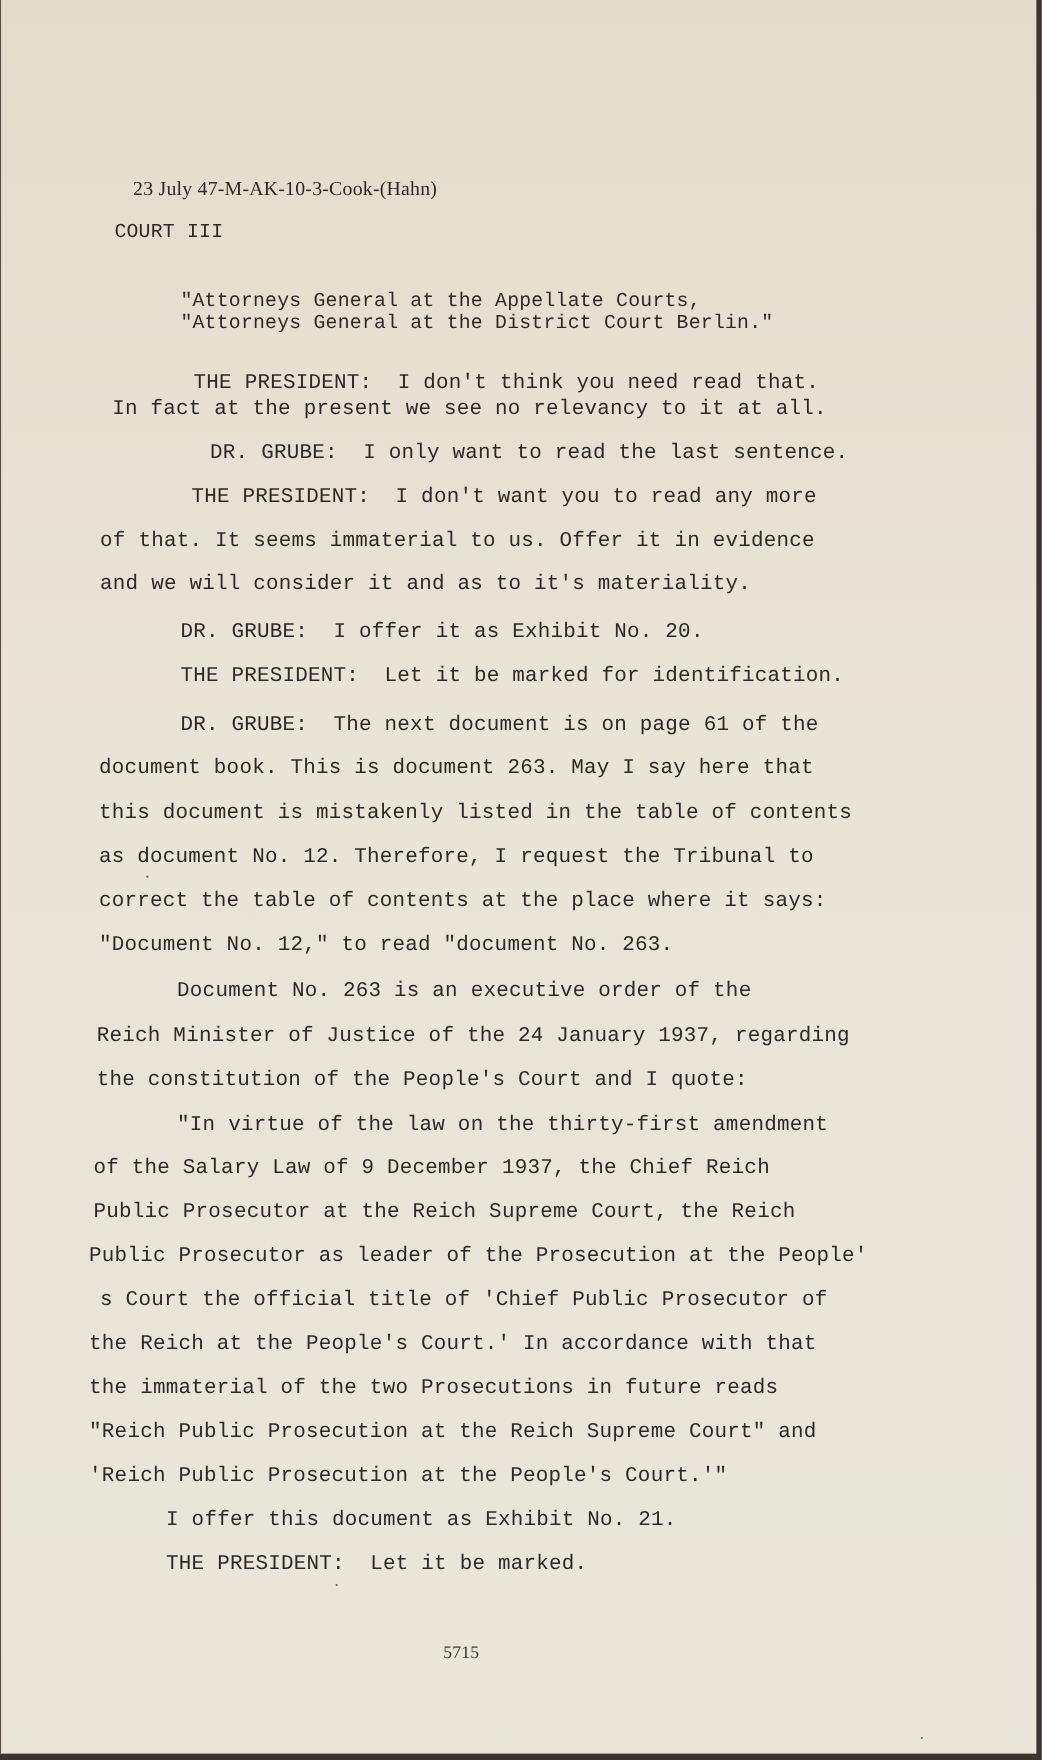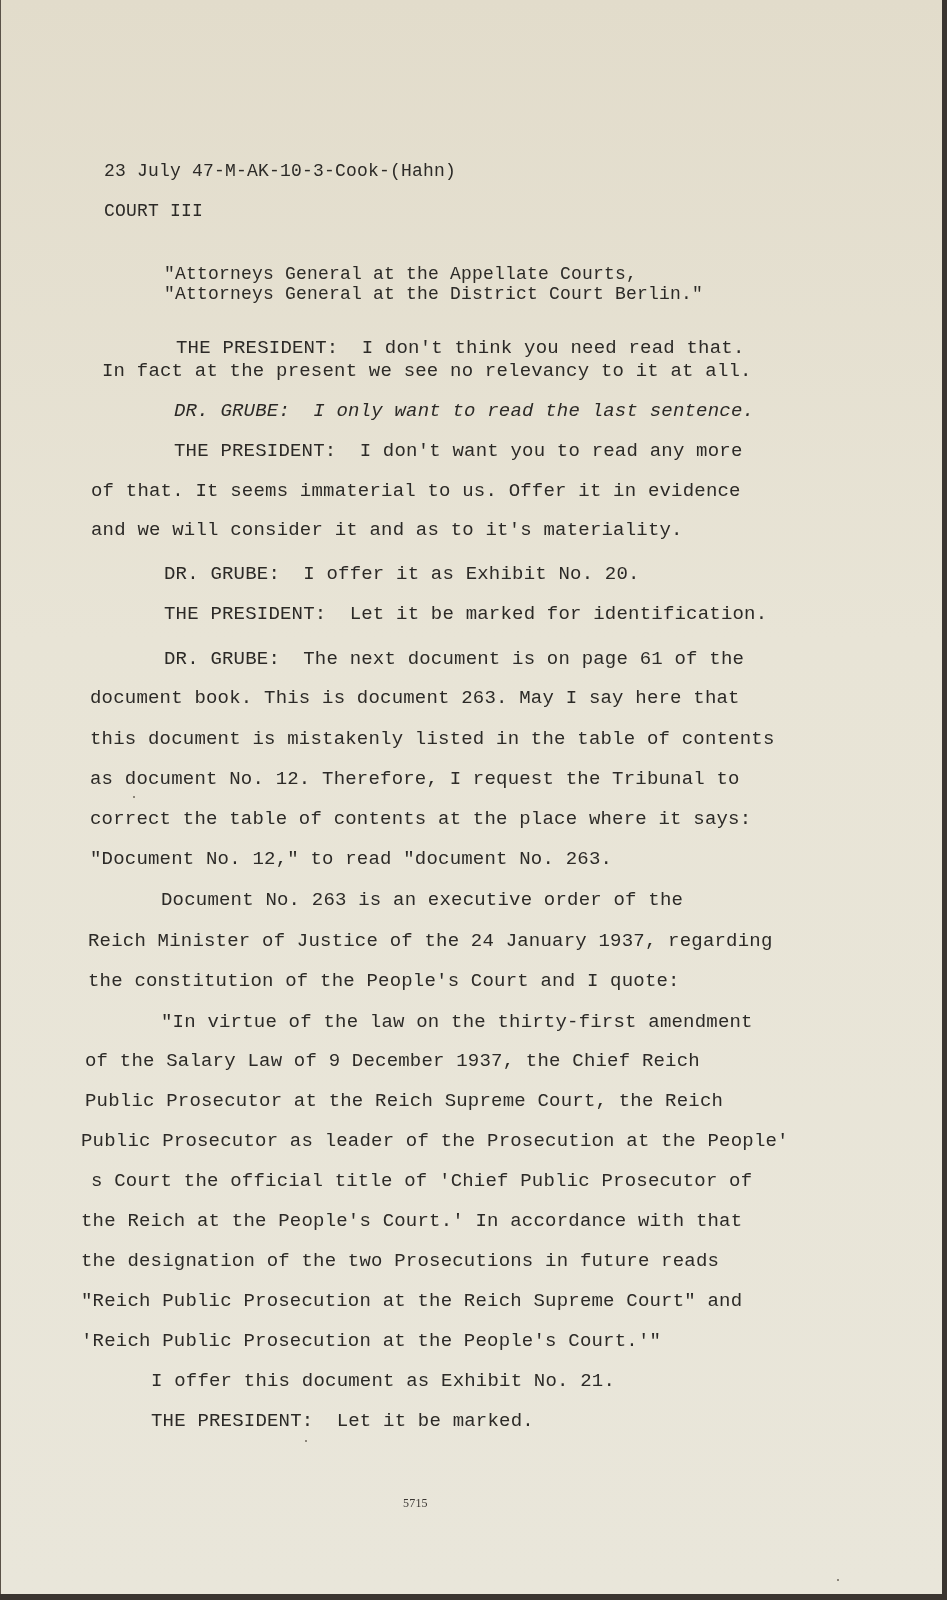--- a/index.html
+++ b/index.html
@@ -14,56 +14,56 @@
     background: #e7e2d3;
     background-image: linear-gradient(180deg, #e2dccb 0%, #e8e4d6 40%, #e9e6da 100%);
     border-left: 1px solid #5a5248;
     font-family: "Liberation Mono", "DejaVu Sans Mono", monospace;
     color: #2c2a27;
     font-size: 19px;
     letter-spacing: 0.2px;
   }
   .line { position: absolute; white-space: pre; line-height: 22px; }
   .header { font-size: 18px; }
-  .pagenum { font-family: "Liberation Serif", "DejaVu Serif", serif; font-size: 12px; color: #3a3632; }
+  .pagenum { font-family: "Liberation Serif", "DejaVu Serif", serif; font-size: 16px; color: #3a3632; }
   .speck { position: absolute; width: 2px; height: 2px; background: #6b645a; border-radius: 50%; }
 </style>
 </head>
 <body>
 
 <div class="page">
-  <div class="line header" style="left:103px; top:160px;">23 July 47-M-AK-10-3-Cook-(Hahn)</div>
+  <div class="line header" style="left:120px; top:160px;font-family:Liberation Serif, serif;">23 July 47-M-AK-10-3-Cook-(Hahn)</div>
   <div class="line header" style="left:103px; top:200px;">COURT III</div>
 
   <div class="line" style="left:163px; top:263px; font-size:18px;">"Attorneys General at the Appellate Courts,</div>
   <div class="line" style="left:163px; top:283px; font-size:18px;">"Attorneys General at the District Court Berlin."</div>
   <div class="line" style="left:175px; top:324px;margin-top:13px;">THE PRESIDENT:  I don't think you need read that.</div>
   <div class="line" style="left:101px; top:360px;">In fact at the present we see no relevancy to it at all.</div>
-  <div class="line" style="left:173px; top:400px;font-style:italic;">DR. GRUBE:  I only want to read the last sentence.</div>
+  <div class="line" style="left:190px; top:400px;">DR. GRUBE:  I only want to read the last sentence.</div>
   <div class="line" style="left:90px; top:480px;">of that. It seems immaterial to us. Offer it in evidence</div>
   <div class="line" style="left:173px; top:440px;">THE PRESIDENT:  I don't want you to read any more</div>
   <div class="line" style="left:90px; top:519px;">and we will consider it and as to it's materiality.</div>
   <div class="line" style="left:163px; top:563px;">DR. GRUBE:  I offer it as Exhibit No. 20.</div>
   <div class="line" style="left:163px; top:603px;">THE PRESIDENT:  Let it be marked for identification.</div>
   <div class="line" style="left:163px; top:648px;">DR. GRUBE:  The next document is on page 61 of the</div>
   <div class="line" style="left:89px; top:687px;">document book. This is document 263. May I say here that</div>
   <div class="line" style="left:89px; top:728px;">this document is mistakenly listed in the table of contents</div>
   <div class="line" style="left:89px; top:768px;">as document No. 12. Therefore, I request the Tribunal to</div>
   <div class="line" style="left:89px; top:808px;">correct the table of contents at the place where it says:</div>
   <div class="line" style="left:89px; top:848px;">"Document No. 12," to read "document No. 263.</div>
   <div class="line" style="left:160px; top:889px;">Document No. 263 is an executive order of the</div>
   <div class="line" style="left:87px; top:930px;">Reich Minister of Justice of the 24 January 1937, regarding</div>
   <div class="line" style="left:87px; top:970px;">the constitution of the People's Court and I quote:</div>
   <div class="line" style="left:160px; top:1011px;">"In virtue of the law on the thirty-first amendment</div>
   <div class="line" style="left:84px; top:1050px;">of the Salary Law of 9 December 1937, the Chief Reich</div>
   <div class="line" style="left:84px; top:1090px;">Public Prosecutor at the Reich Supreme Court, the Reich</div>
   <div class="line" style="left:80px; top:1130px;">Public Prosecutor as leader of the Prosecution at the People'</div>
   <div class="line" style="left:90px; top:1170px;">s Court the official title of 'Chief Public Prosecutor of</div>
   <div class="line" style="left:80px; top:1210px;">the Reich at the People's Court.' In accordance with that</div>
-  <div class="line" style="left:80px; top:1250px;">the designation of the two Prosecutions in future reads</div>
+  <div class="line" style="left:80px; top:1250px;">the immaterial of the two Prosecutions in future reads</div>
   <div class="line" style="left:80px; top:1290px;">"Reich Public Prosecution at the Reich Supreme Court" and</div>
   <div class="line" style="left:80px; top:1330px;">'Reich Public Prosecution at the People's Court.'"</div>
   <div class="line" style="left:150px; top:1370px;">I offer this document as Exhibit No. 21.</div>
   <div class="line" style="left:150px; top:1410px;">THE PRESIDENT:  Let it be marked.</div>
 
   <div class="line pagenum" style="left:402px; top:1492px;">5715</div>
 
   <span class="speck" style="left:132px; top:796px;"></span>
   <span class="speck" style="left:304px; top:1440px;"></span>
   <span class="speck" style="left:836px; top:1579px;"></span>

